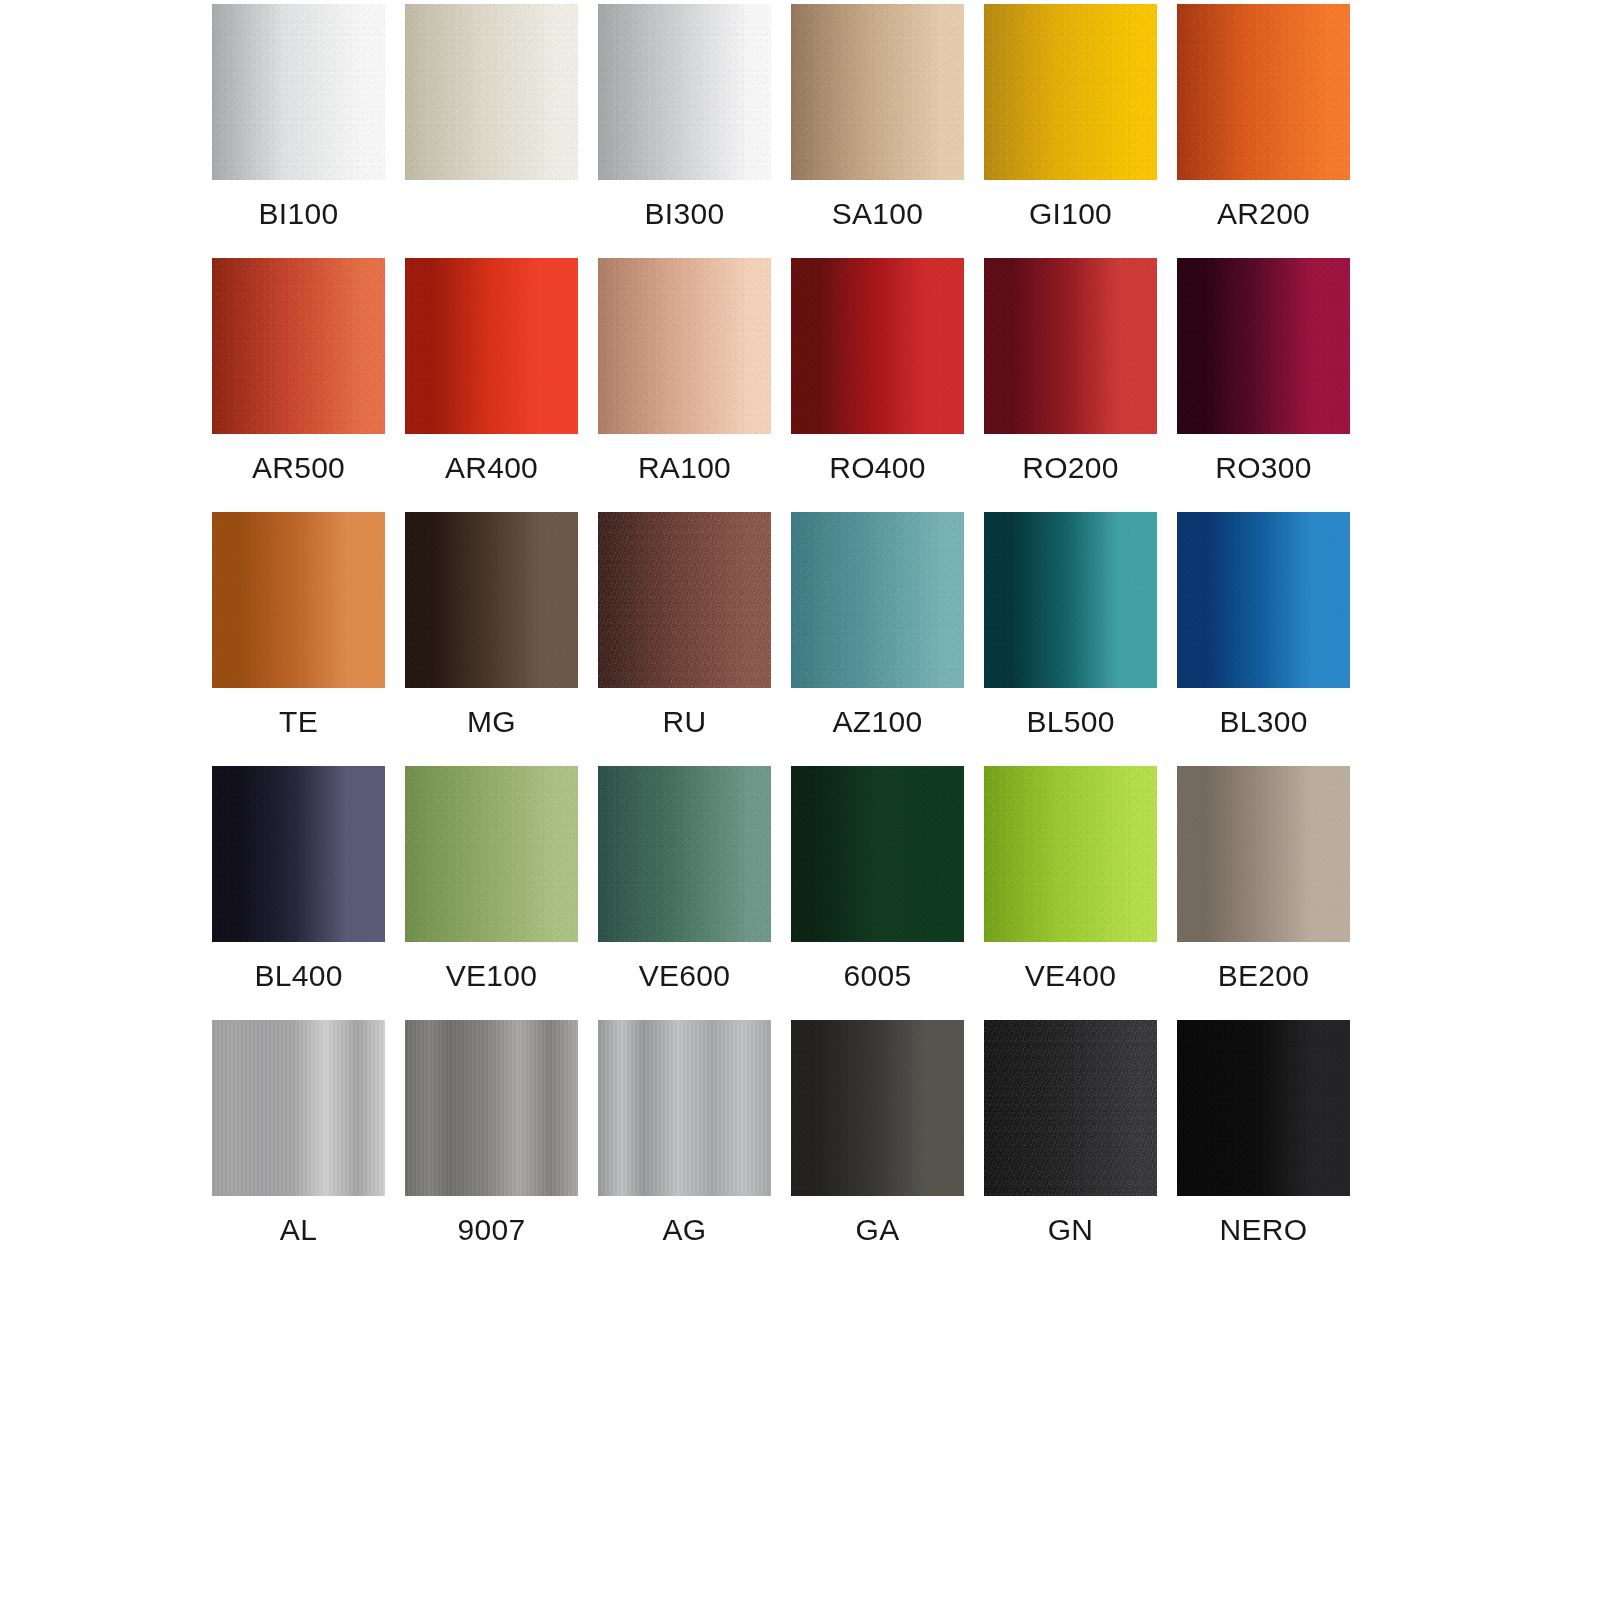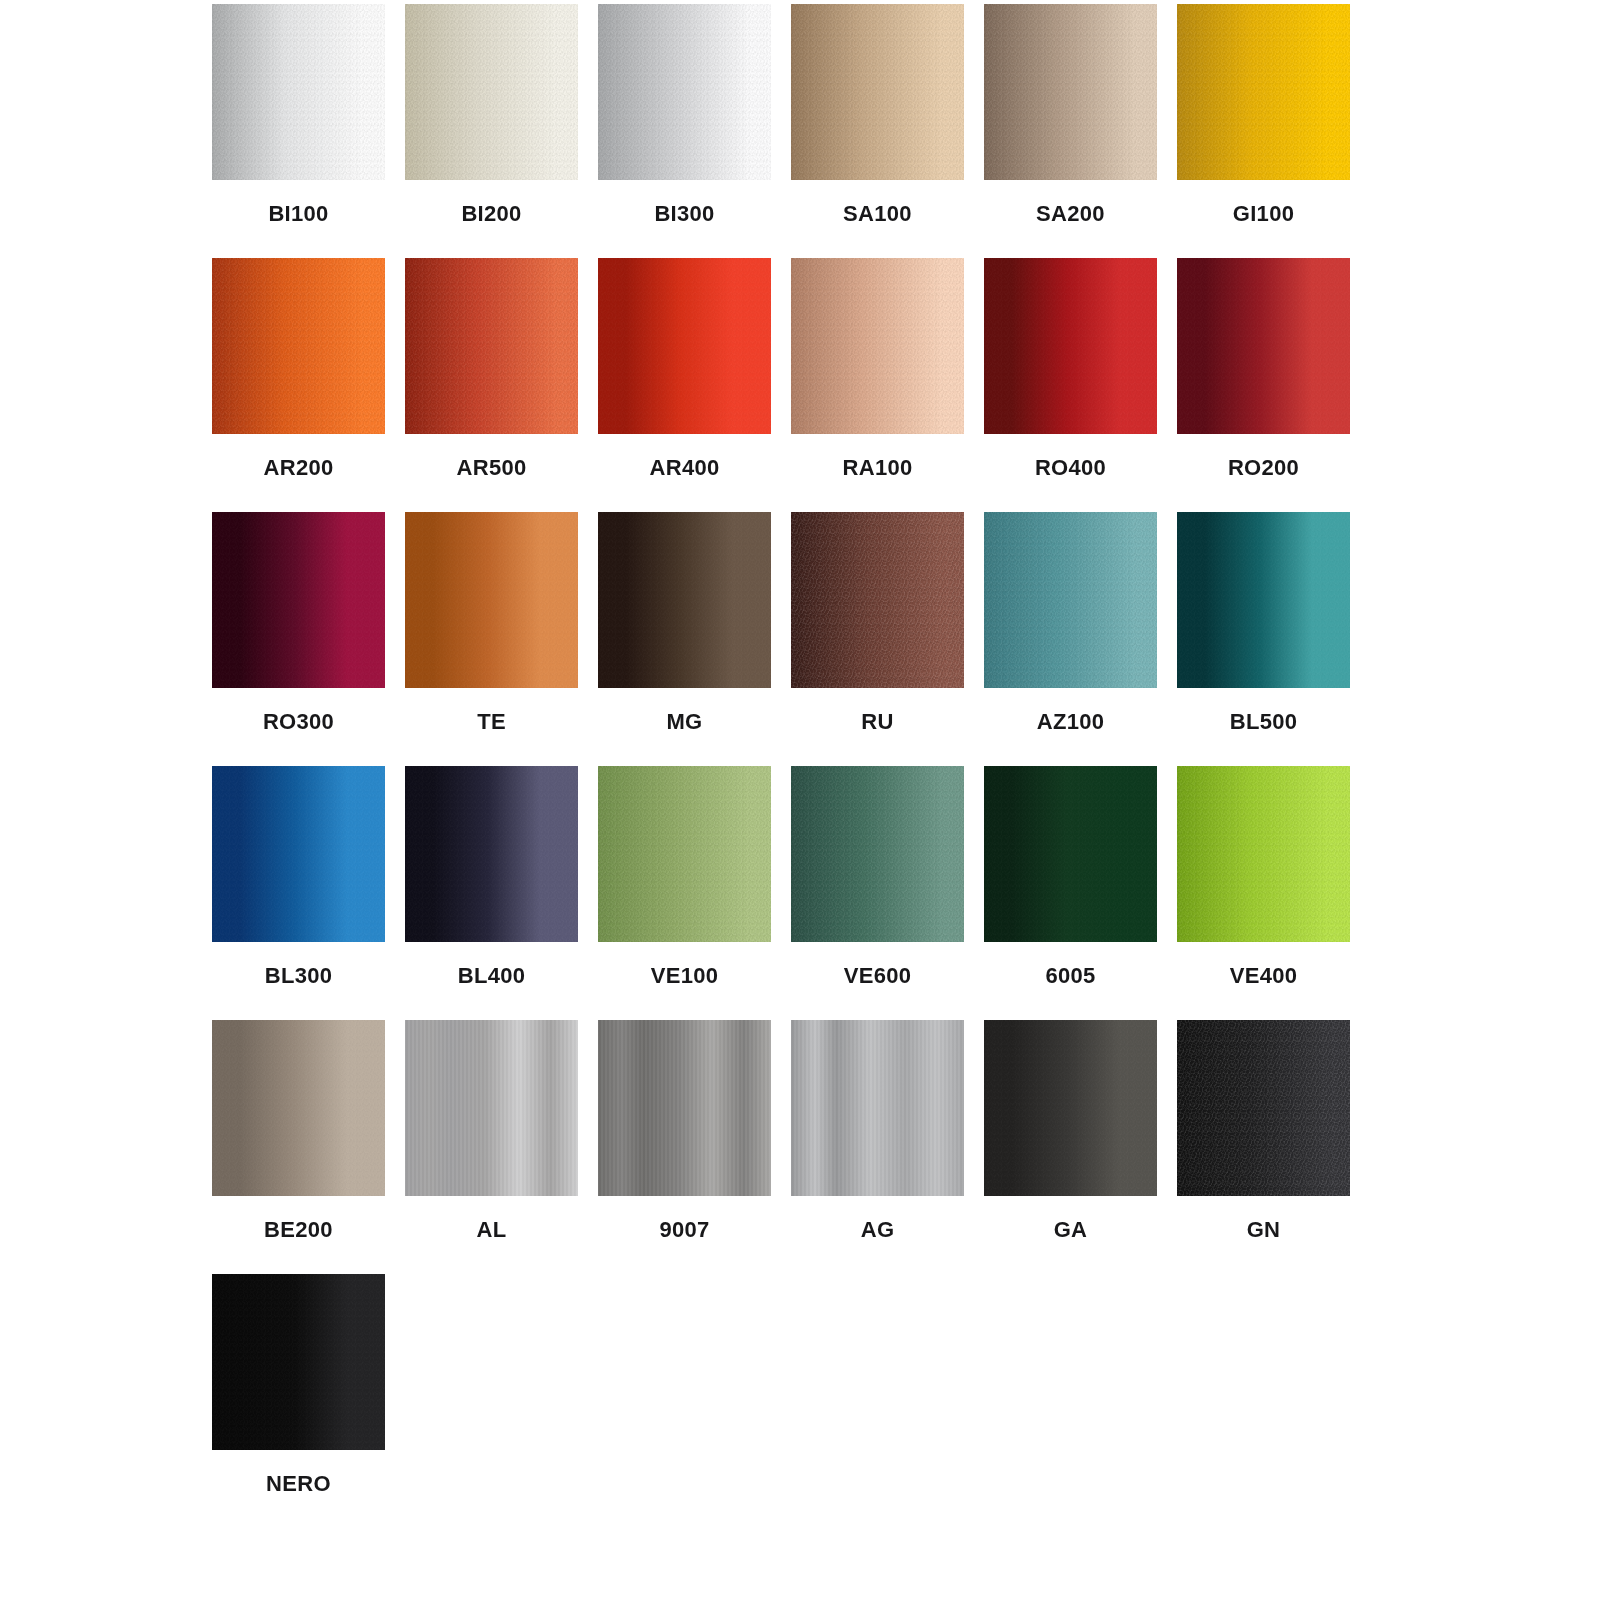--- a/index.html
+++ b/index.html
@@ -100,62 +100,55 @@
 
   .swatch-label {
     position: absolute;
     left: 0;
     top: 176px;
     width: 173px;
     height: 68px;
     display: flex;
     align-items: center;
     justify-content: center;
-    font-size: 22px;
-    font-weight: 700;
+    font-size: 30px;
+    font-weight: 400;
     letter-spacing: 0.3px;
     color: #18181a;
     white-space: nowrap;
   }
 </style>
 </head>
 <body style="background: rgb(255, 255, 255);">
 
 <main id="palette-grid">
     <div class="swatch-cell">
       <div class="swatch-chip" style="background-color: rgb(237, 237, 238); background-image: linear-gradient(90deg, rgb(169, 171, 172) 0%, rgb(228, 229, 230) 42%, rgb(251, 251, 251) 88%, rgb(251, 251, 251) 100%);">
         <span class="grain"></span>
       </div>
       <div class="swatch-label">BI100</div>
     </div>
     <div class="swatch-cell">
       <div class="swatch-chip" style="background-color: rgb(220, 215, 198); background-image: linear-gradient(90deg, rgb(195, 189, 166) 0%, rgb(222, 218, 203) 42%, rgb(243, 241, 232) 88%, rgb(243, 241, 232) 100%);">
         <span class="grain"></span>
       </div>
-      <div class="swatch-label">BI200</div>
     </div>
     <div class="swatch-cell">
       <div class="swatch-chip" style="background-color: rgb(217, 218, 219); background-image: linear-gradient(90deg, rgb(165, 167, 169) 0%, rgb(207, 208, 210) 42%, rgb(251, 251, 252) 88%, rgb(251, 251, 252) 100%);">
         <span class="grain"></span>
       </div>
       <div class="swatch-label">BI300</div>
     </div>
     <div class="swatch-cell">
       <div class="swatch-chip" style="background-color: rgb(200, 171, 139); background-image: linear-gradient(90deg, rgb(150, 121, 91) 0%, rgb(198, 169, 135) 42%, rgb(233, 207, 174) 88%, rgb(233, 207, 174) 100%);">
         <span class="grain"></span>
       </div>
       <div class="swatch-label">SA100</div>
     </div>
     <div class="swatch-cell">
-      <div class="swatch-chip" style="background-color: rgb(182, 160, 140); background-image: linear-gradient(90deg, rgb(126, 106, 90) 0%, rgb(176, 154, 134) 42%, rgb(224, 205, 184) 88%, rgb(224, 205, 184) 100%);">
-        <span class="grain"></span>
-      </div>
-      <div class="swatch-label">SA200</div>
-    </div>
-    <div class="swatch-cell">
       <div class="swatch-chip" style="background-color: rgb(239, 184, 4); background-image: linear-gradient(90deg, rgb(184, 138, 16) 0%, rgb(230, 176, 6) 42%, rgb(252, 200, 0) 88%, rgb(252, 200, 0) 100%);">
         <span class="grain"></span>
       </div>
       <div class="swatch-label">GI100</div>
     </div>
     <div class="swatch-cell">
       <div class="swatch-chip" style="background-color: rgb(232, 96, 26); background-image: linear-gradient(90deg, rgb(168, 53, 18) 0%, rgb(224, 92, 25) 42%, rgb(250, 122, 42) 88%, rgb(250, 122, 42) 100%);">
         <span class="grain"></span>
       </div>
       <div class="swatch-label">AR200</div>

